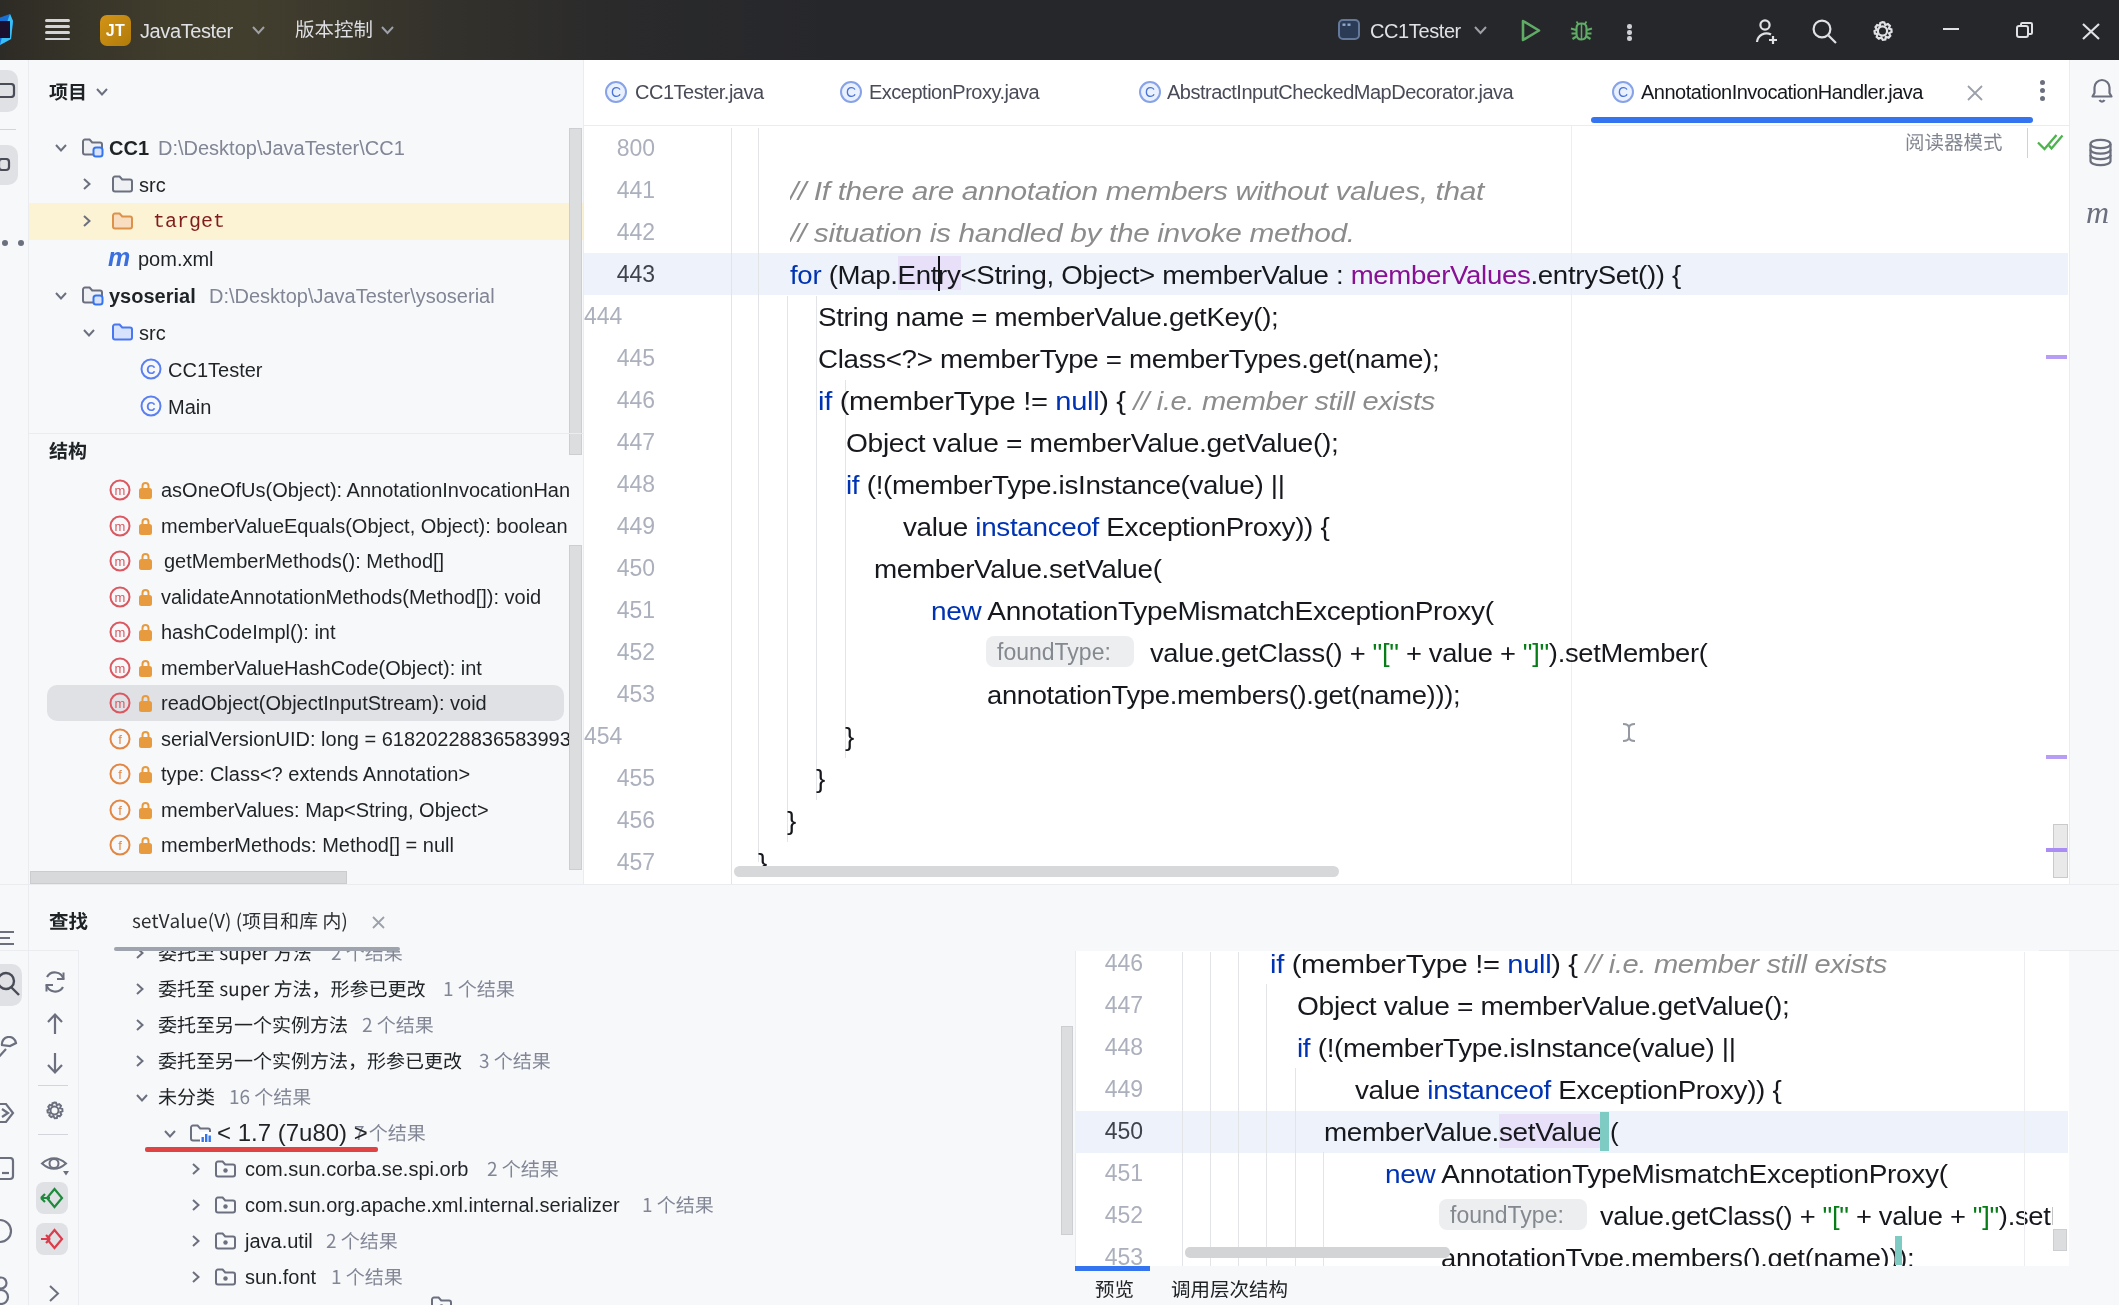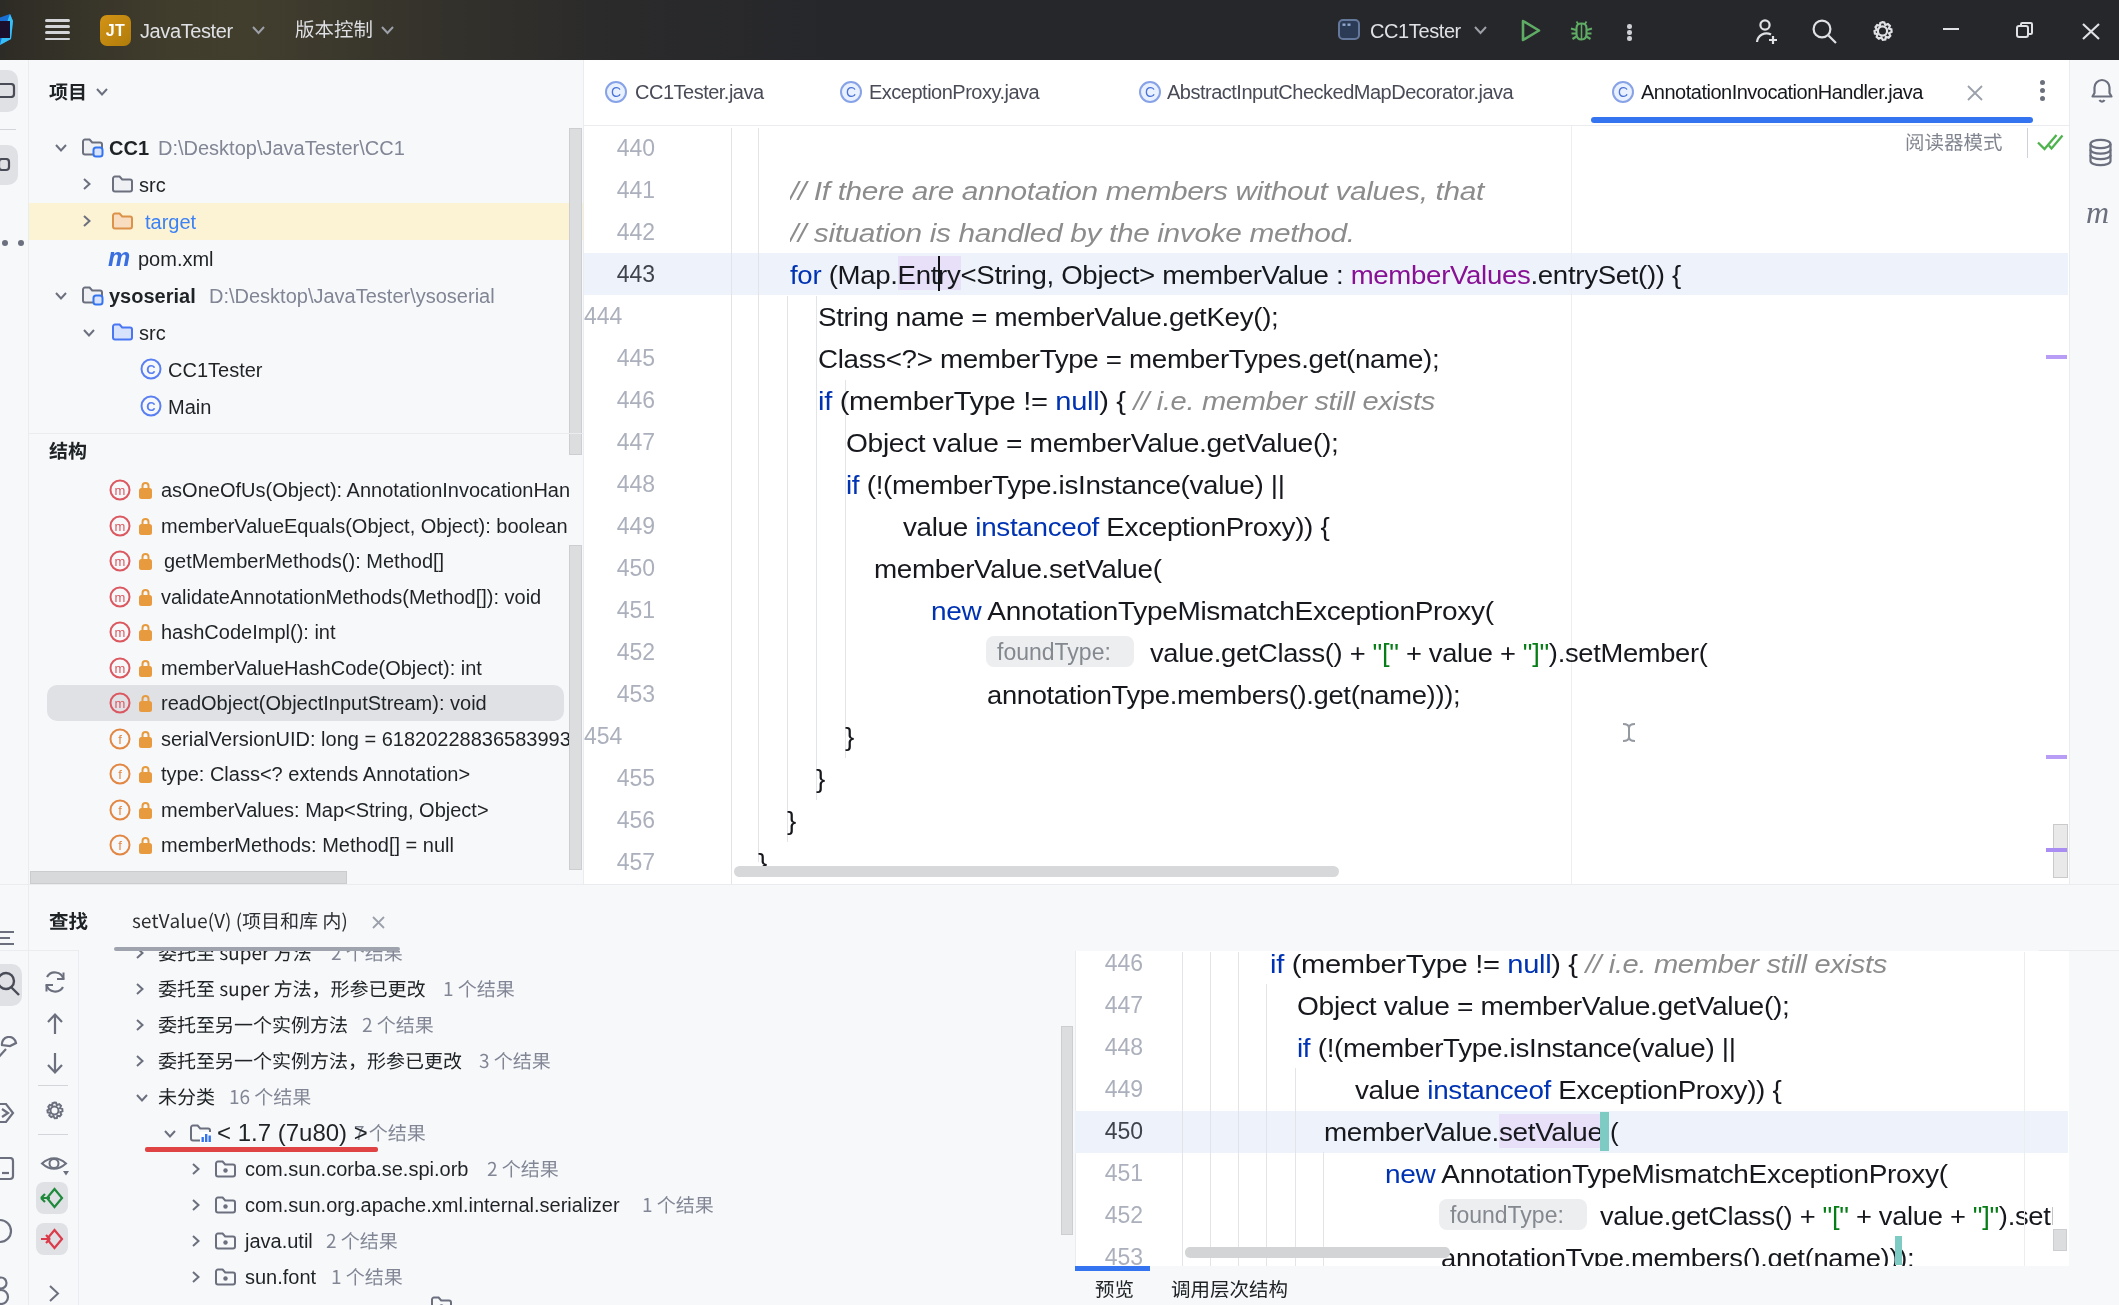--- a/index.html
+++ b/index.html
@@ -215,21 +215,21 @@
     <svg style="position:absolute;left:111px;top:173px" width="23" height="22">
 <path d="M2 5.5 A2 2 0 0 1 4 3.5 L8.6 3.5 L11.2 6.5 L19 6.5 A2 2 0 0 1 21 8.5 L21 16.5 A2 2 0 0 1 19 18.5 L4 18.5 A2 2 0 0 1 2 16.5 Z" fill="#eef0f3" stroke="#6c707e" stroke-width="2"></path>
     </svg>
     <div style="position:absolute;left:139px;top:173px;width:60px;height:24px;font-size:20px;color:#1f2326;line-height:24px;">src</div>
     <svg style="position:absolute;left:82px;top:214px" width="10" height="14">
       <path d="M2 2 L7.5 7 L2 12" stroke="#6c707e" stroke-width="2" fill="none"></path>
     </svg>
     <svg style="position:absolute;left:111px;top:210px" width="23" height="22">
 <path d="M2 5.5 A2 2 0 0 1 4 3.5 L8.6 3.5 L11.2 6.5 L19 6.5 A2 2 0 0 1 21 8.5 L21 16.5 A2 2 0 0 1 19 18.5 L4 18.5 A2 2 0 0 1 2 16.5 Z" fill="#f9ddc0" stroke="#dc9249" stroke-width="2"></path>
     </svg>
-    <div style="position:absolute;left:145px;top:210px;width:80px;height:24px;font-size:20px;color:#3b82f6;line-height:24px;">target</div>
+    <div style="position:absolute;left:153px;top:210px;width:80px;height:24px;font-size:20px;color:#7f1d1d;line-height:24px;font-family:Liberation Mono, monospace;">target</div>
     <div style="position:absolute;left:108px;top:244px;width:26px;height:26px;font-size:25px;font-weight:bold;font-style:italic;color:#3b6fe0;line-height:26px;">m</div>
     <div style="position:absolute;left:138px;top:247px;width:100px;height:24px;font-size:20px;color:#1f2326;line-height:24px;">pom.xml</div>
     <svg style="position:absolute;left:54px;top:290.5px" width="14" height="10">
       <path d="M2 2 L7 7.5 L12 2" stroke="#6c707e" stroke-width="2" fill="none"></path>
     </svg>
     <svg style="position:absolute;left:81px;top:284px" width="23" height="22">
 <path d="M2 5.5 A2 2 0 0 1 4 3.5 L8.6 3.5 L11.2 6.5 L19 6.5 A2 2 0 0 1 21 8.5 L21 16.5 A2 2 0 0 1 19 18.5 L4 18.5 A2 2 0 0 1 2 16.5 Z" fill="#eef0f3" stroke="#6c707e" stroke-width="2"></path>
       <rect x="12.5" y="11.5" width="9" height="9" rx="2.5" fill="#d9e4fc" stroke="#3574f0" stroke-width="2"></rect>
     </svg>
     <div style="position:absolute;left:109px;top:284px;width:110px;height:24px;font-size:20px;font-weight:bold;color:#1f2326;line-height:24px;">ysoserial</div>
@@ -392,21 +392,21 @@
 <path d="M12 3 A 7.5 7.5 0 0 1 19.5 10.5 L19.5 16 L21.5 19.5 L2.5 19.5 L4.5 16 L4.5 10.5 A 7.5 7.5 0 0 1 12 3 Z" stroke-linejoin="round"></path>
 <path d="M9.5 23 A 2.8 2.8 0 0 0 14.5 23"></path>
     </svg>
     <div style="position:absolute;left:584px;top:253px;width:1484px;height:42px;background:#eef3fb;"></div>
     <div style="position:absolute;left:731px;top:128px;width:1px;height:756px;background:#e2e4e8;"></div>
     <div style="position:absolute;left:758px;top:128px;width:1px;height:734px;background:#e2e4e8;"></div>
     <div style="position:absolute;left:787px;top:296px;width:1px;height:546px;background:#e2e4e8;"></div>
     <div style="position:absolute;left:816px;top:296px;width:1px;height:504px;background:#e2e4e8;"></div>
     <div style="position:absolute;left:845px;top:380px;width:1px;height:378px;background:#e2e4e8;"></div>
     <div style="position:absolute;left:1571px;top:126px;width:1px;height:758px;background:#eceef1;"></div>
-    <div style="position:absolute;left:584px;top:136px;width:71px;height:24px;font-size:23px;color:#abb0bc;line-height:24px;text-align:right;">440</div>
+    <div style="position:absolute;left:584px;top:136px;width:71px;height:24px;font-size:23px;color:#abb0bc;line-height:24px;text-align:right;">800</div>
     <div style="position:absolute;left:584px;top:178px;width:71px;height:24px;font-size:23px;color:#abb0bc;line-height:24px;text-align:right;">441</div>
     <div style="position:absolute;left:584px;top:220px;width:71px;height:24px;font-size:23px;color:#abb0bc;line-height:24px;text-align:right;">442</div>
     <div style="position:absolute;left:584px;top:262px;width:71px;height:24px;font-size:23px;color:#3f434c;line-height:24px;text-align:right;">443</div>
     <div style="position:absolute;left:584px;top:304px;width:71px;height:24px;font-size:23px;color:#abb0bc;line-height:24px;text-align:left;">444</div>
     <div style="position:absolute;left:584px;top:346px;width:71px;height:24px;font-size:23px;color:#abb0bc;line-height:24px;text-align:right;">445</div>
     <div style="position:absolute;left:584px;top:388px;width:71px;height:24px;font-size:23px;color:#abb0bc;line-height:24px;text-align:right;">446</div>
     <div style="position:absolute;left:584px;top:430px;width:71px;height:24px;font-size:23px;color:#abb0bc;line-height:24px;text-align:right;">447</div>
     <div style="position:absolute;left:584px;top:472px;width:71px;height:24px;font-size:23px;color:#abb0bc;line-height:24px;text-align:right;">448</div>
     <div style="position:absolute;left:584px;top:514px;width:71px;height:24px;font-size:23px;color:#abb0bc;line-height:24px;text-align:right;">449</div>
     <div style="position:absolute;left:584px;top:556px;width:71px;height:24px;font-size:23px;color:#abb0bc;line-height:24px;text-align:right;">450</div>

